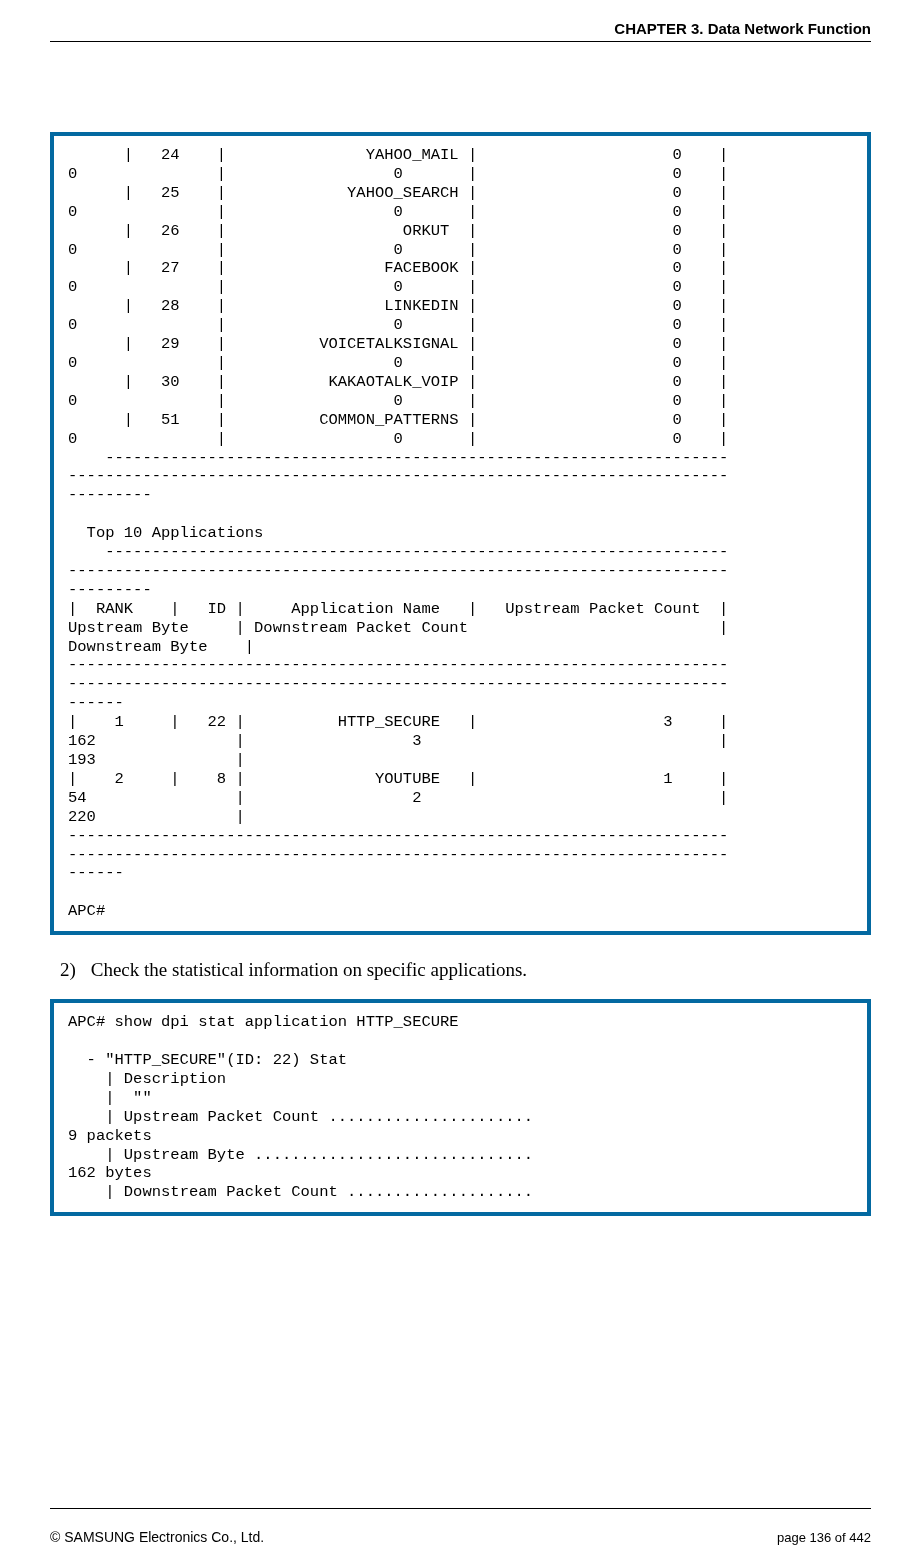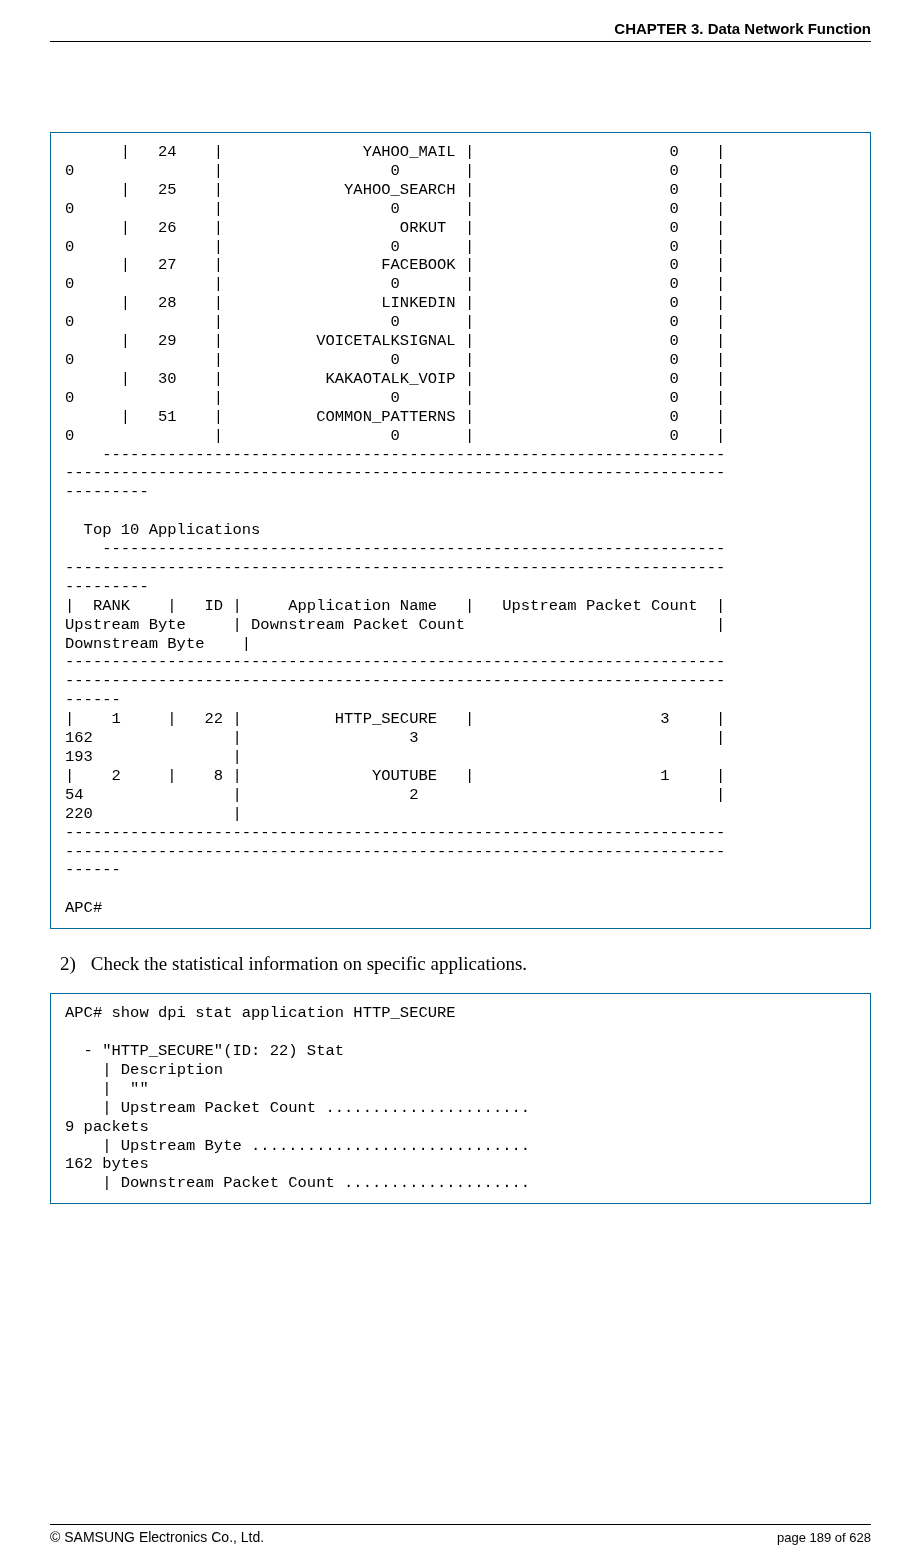--- a/index.html
+++ b/index.html
@@ -29,21 +29,21 @@
   .top-rule {
     border: none;
     border-top: 1.5px solid #000;
     margin: 2px 0 0 0;
   }
   .content-area {
     flex: 1;
     padding-top: 90px;
   }
   .code-box {
-    border: 1px solid #0369a1;
+    border: 4px solid #0369a1;
     margin: 0 0 24px 0;
     padding: 10px 14px;
     font-family: "Courier New", Courier, monospace;
     font-size: 15.5px;
     line-height: 1.22;
     white-space: pre-wrap;
     word-break: break-all;
   }
   .step-line {
     font-family: "Times New Roman", Times, serif;
@@ -52,21 +52,21 @@
     padding-left: 10px;
   }
   .step-line .num { display:inline-block; width:26px; }
   .footer {
     display: flex;
     justify-content: space-between;
     align-items: flex-end;
     font-family: Arial, Helvetica, sans-serif;
     font-size: 14px;
     border-top: 1.5px solid #000;
-    padding-top: 4px;
+    padding-top: 20px;
     margin-top: 8px;
   }
   .footer .page-no {
     font-size: 13px;
   }
 </style>
 </head>
 <body>
 
 <div class="page">
@@ -131,16 +131,16 @@
     | Upstream Packet Count ......................                      
 9 packets
     | Upstream Byte ..............................                    
 162 bytes
     | Downstream Packet Count ....................                      </pre>
 
   </div>
 
   <div class="footer">
     <span>© SAMSUNG Electronics Co., Ltd.</span>
-    <span class="page-no">page 189 of 628</span>
+    <span class="page-no">page 136 of 442</span>
   </div>
 
 </div>
 
 </body></html>

